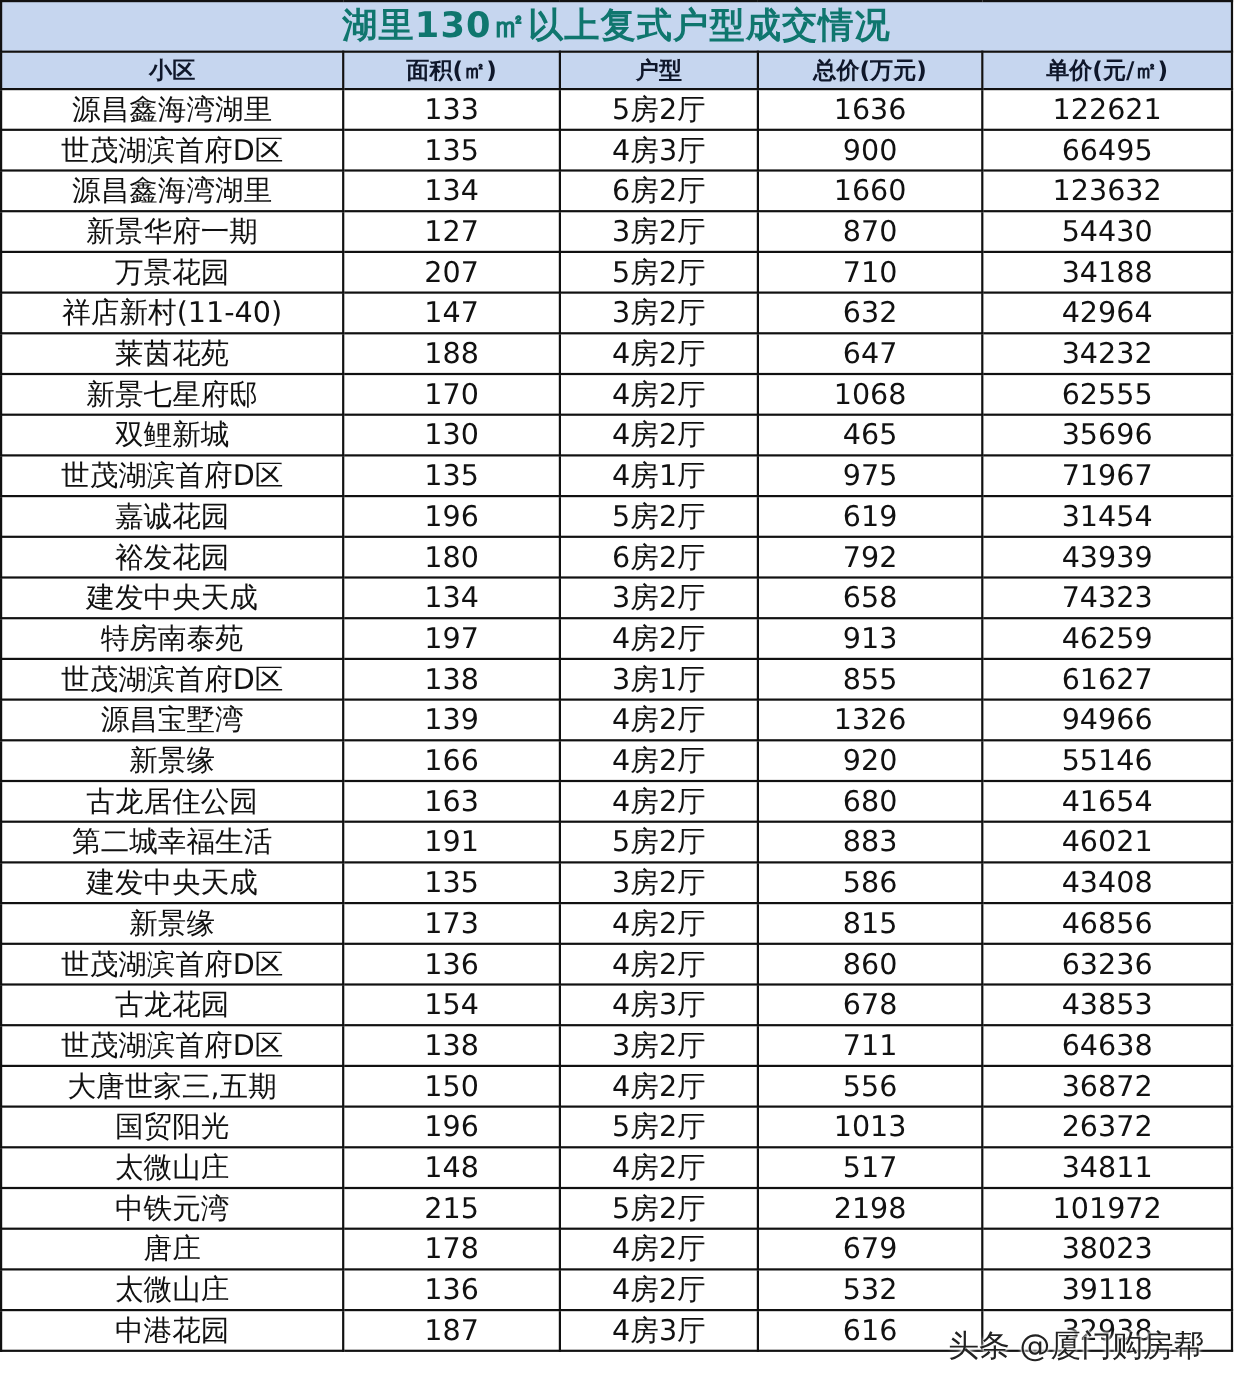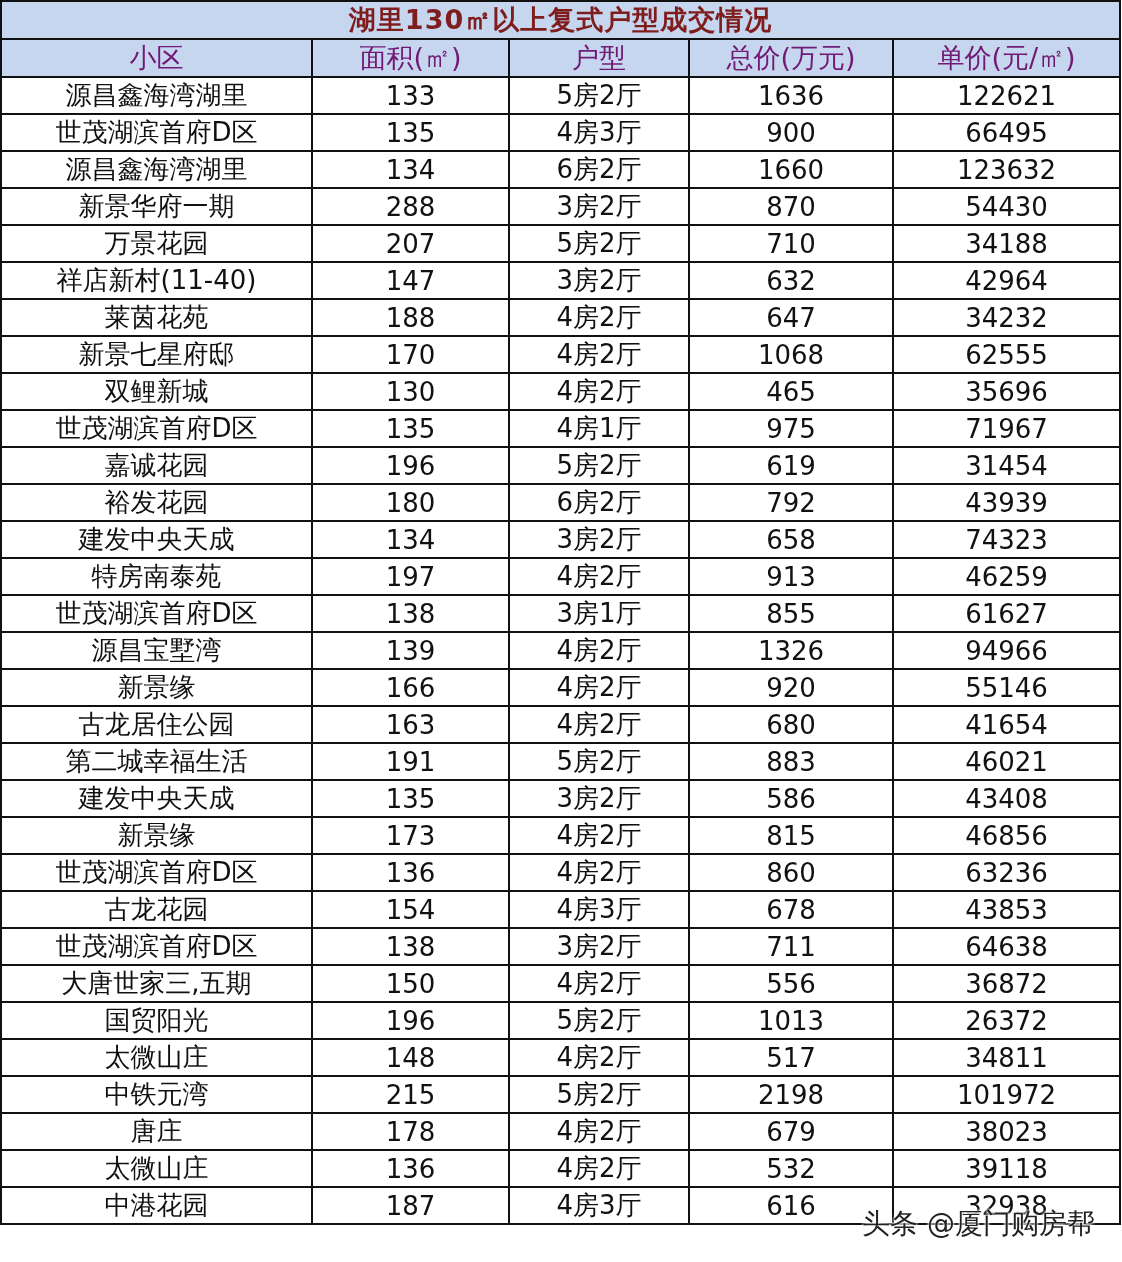--- a/index.html
+++ b/index.html
@@ -1,21 +1,21 @@
 <!DOCTYPE html>
 <html><head>
 <meta charset="utf-8">
 <style>
   html, body { margin:0; padding:0; background:#fff; }
   body { width:1122px; height:1262px; overflow:hidden; position:relative;
          font-family: "DejaVu Sans", "Liberation Sans", sans-serif; }
   table { border-collapse: collapse; position:absolute; left:0; top:0; width:1119px; table-layout:fixed; }
   td, th { border:2px solid #111; text-align:center; vertical-align:middle; padding:0; overflow:hidden; white-space:nowrap; }
-  .title-row th { height:33px; background:#c6d6ef; font-size:27px; font-weight:bold; color:#7f1d1d; letter-spacing:1px; }
-  .head-row th { height:32px; background:#c6d6ef; font-size:27px; font-weight:normal; color:#701a75; }
+  .title-row th { height:33px; background:#c6d6ef; font-size:32px; font-weight:bold; color:#0f766e; letter-spacing:1px; }
+  .head-row th { height:32px; background:#c6d6ef; font-size:21px; font-weight:bold; color:#0f172a; }
   .data-row td { height:32px; font-size:26px; color:#111; font-family: "DejaVu Sans", sans-serif; }
   .watermark { position:absolute; left:862px; top:1205px; font-size:28px; color:#222;
                text-shadow: 0 0 2px #fff, 0 0 3px #fff, 0 0 4px #fff; white-space:nowrap; }
 </style>
 </head>
 <body>
 
 <table>
   <colgroup>
     <col style="width:311px">
@@ -53,21 +53,21 @@
       </tr>
       <tr class="data-row">
         <td>源昌鑫海湾湖里</td>
         <td>134</td>
         <td>6房2厅</td>
         <td>1660</td>
         <td>123632</td>
       </tr>
       <tr class="data-row">
         <td>新景华府一期</td>
-        <td>288</td>
+        <td>127</td>
         <td>3房2厅</td>
         <td>870</td>
         <td>54430</td>
       </tr>
       <tr class="data-row">
         <td>万景花园</td>
         <td>207</td>
         <td>5房2厅</td>
         <td>710</td>
         <td>34188</td>

